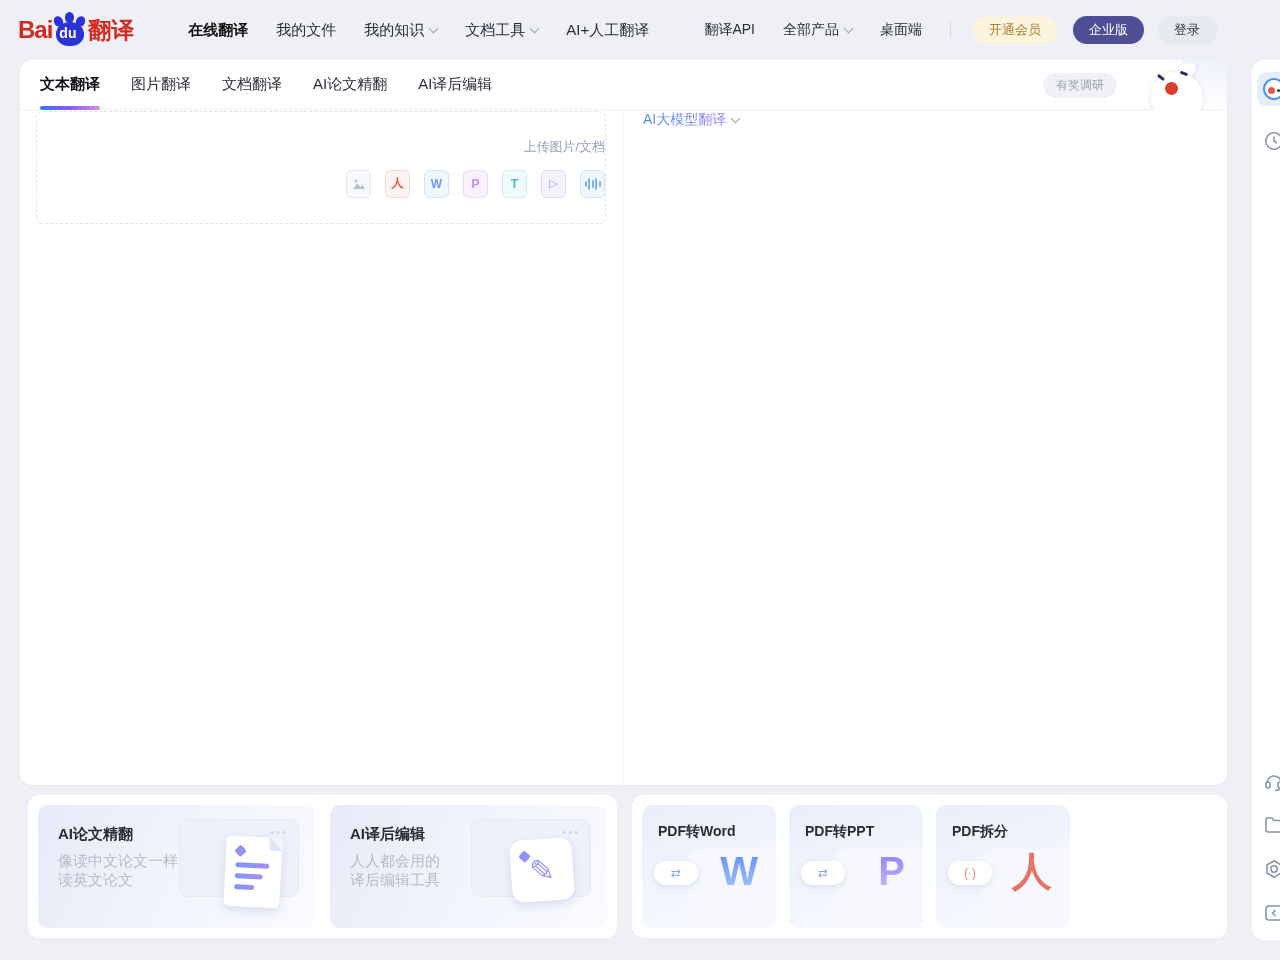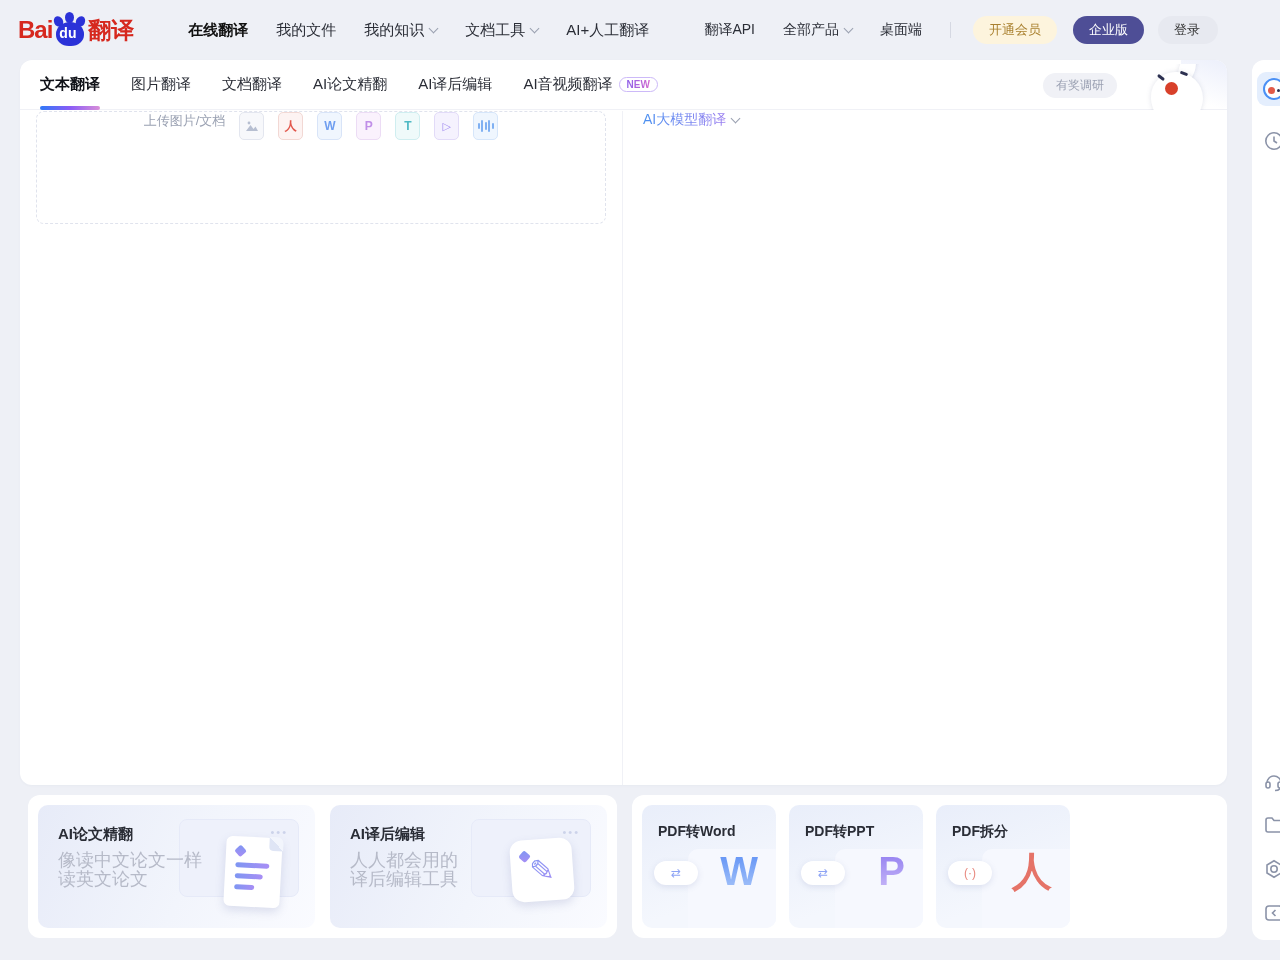--- a/index.html
+++ b/index.html
@@ -53,21 +53,21 @@
   .eye-r { left:35px; top:8px; transform:rotate(20deg); }
 
   
   .panels { position:absolute; top:51px; left:0; right:0; bottom:0; display:flex; }
   .left-panel { width:603px; display:flex; flex-direction:column; border-right:1px solid #f0f1f6; }
   .lang-row { height:46px; display:flex; align-items:center; padding:0 20px; }
   .lang-select { display:flex; align-items:center; font-size:14px; color:#3a3e4a; cursor:pointer; }
   .swap-glyph { margin:0 18px; color:#7d87a0; font-size:15px; cursor:pointer; }
   .text-input { flex:1; margin:4px 16px 0 16px; border:none; outline:none; resize:none; font-family:"Liberation Sans","DejaVu Sans",sans-serif; font-size:25px; color:#2a2d36; background:transparent; }
   .text-input::placeholder { color:#d9dce4; }
-  .upload-box { margin:0 16px 14px 16px; height:113px; border:1px dashed #e0e3ed; border-radius:8px; display:flex; flex-direction:row; align-items:flex-start; justify-content:center; gap:14px; cursor:pointer; }
+  .upload-box { margin:0 16px 14px 16px; height:113px; border:1px dashed #e0e3ed; border-radius:8px; display:flex; flex-direction:column; align-items:flex-end; justify-content:center; gap:14px; cursor:pointer; }
   .upload-label { font-size:13px; color:#9aa1b2; }
   .upload-icons { display:flex; gap:14px; }
   .file-ic { width:25px; height:28px; border-radius:5px; display:flex; align-items:center; justify-content:center; font-size:12px; font-weight:bold; border:1px solid #e3e6ef; background:#f7f8fb; cursor:pointer; }
   .fi-img { color:#b7bfd1; }
   .fi-pdf { border-color:#f2d8d4; background:#fdf3f2; color:#e2574c; }
   .fi-word { border-color:#d8e4f8; background:#f0f6fe; color:#6f9ef0; }
   .fi-ppt { border-color:#ecdcf5; background:#faf2fd; color:#c08fe8; }
   .fi-txt { border-color:#cfeef0; background:#effafa; color:#4fb9c4; }
   .fi-video { border-color:#e2dbf8; background:#f5f2fe; color:#a08af0; font-size:11px; }
   .fi-audio { border-color:#d6e6fa; background:#eff6fe; gap:1.5px; }
@@ -80,21 +80,21 @@
   .right-panel { flex:1; padding:0 20px; }
   .output-header { display:flex; align-items:center; cursor:pointer; }
   .grad-text { background:linear-gradient(90deg,#4a90f0,#9a7cf0); -webkit-background-clip:text; background-clip:text; color:transparent; font-size:14px; }
 
   
   .group { position:absolute; top:795px; height:143px; background:#fff; border-radius:12px; display:flex; padding:10px; gap:15px; }
   .group-left { left:28px; width:589px; }
   .group-right { left:632px; width:595px; gap:13px; }
   .feature-card { position:relative; width:277px; height:123px; border-radius:10px; background:linear-gradient(115deg,#e7ebf8 0%,#f2f5fc 55%,#fafbff 100%); overflow:hidden; cursor:pointer; }
   .fc-title { position:absolute; left:20px; top:20px; font-size:15px; font-weight:bold; color:#2a2d36; }
-  .fc-desc { position:absolute; left:20px; top:46px; font-size:18px; line-height:19px; color:#b6bac8; }
+  .fc-desc { position:absolute; left:20px; top:46px; font-size:15px; line-height:19px; color:#b6bac8; }
   .ghost-win { position:absolute; right:16px; top:14px; width:120px; height:78px; background:#eef1fb; border:1px solid #e6eaf8; border-radius:8px; }
   .ghost-dots { position:absolute; right:10px; top:6px; color:#ccd3ea; font-size:11px; letter-spacing:2px; }
   .doc-illus { position:absolute; right:34px; top:32px; width:56px; height:70px; background:#fff; border-radius:6px; box-shadow:0 4px 10px rgba(90,100,160,.18); transform:rotate(3deg); }
   .doc-line { position:absolute; left:10px; height:5px; border-radius:3px; background:linear-gradient(90deg,#7e96f2,#a88ef5); }
   .dl1 { top:26px; width:34px; } .dl2 { top:37px; width:28px; } .dl3 { top:48px; width:20px; }
   .doc-fold { position:absolute; right:-1px; top:-1px; width:14px; height:14px; background:linear-gradient(225deg,#f2f5fc 50%,#dfe5f5 50%); border-radius:0 6px 0 4px; }
   .sparkle { position:absolute; width:9px; height:9px; background:linear-gradient(135deg,#7e96f2,#a88ef5); transform:rotate(45deg); border-radius:2px; }
   .spark-doc { left:10px; top:10px; }
   .pen-illus { position:absolute; right:34px; top:34px; width:62px; height:62px; background:#fff; border-radius:12px; box-shadow:0 4px 10px rgba(90,100,160,.18); transform:rotate(-4deg); display:flex; align-items:center; justify-content:center; }
   .pen-glyph { font-size:30px; background:linear-gradient(135deg,#7e96f2,#a88ef5); -webkit-background-clip:text; background-clip:text; color:transparent; }
@@ -187,24 +187,20 @@
           <span>图片翻译</span>
         </span>
       <span class="tab">
           <span>文档翻译</span>
         </span>
       <span class="tab">
           <span>AI论文精翻</span>
         </span>
       <span class="tab">
           <span>AI译后编辑</span>
-        </span>
-      <span class="tab">
-          <span>AI音视频翻译</span>
-          <span class="new-badge">NEW</span>
         </span>
       <span class="survey-pill">有奖调研</span>
       <span class="mascot">
         <span class="mascot-ear"></span>
         <span class="mascot-body"></span>
         <span class="mascot-eye eye-l"></span>
         <span class="mascot-eye eye-r"></span>
         <span class="mascot-nose"></span>
       </span>
     </div>

